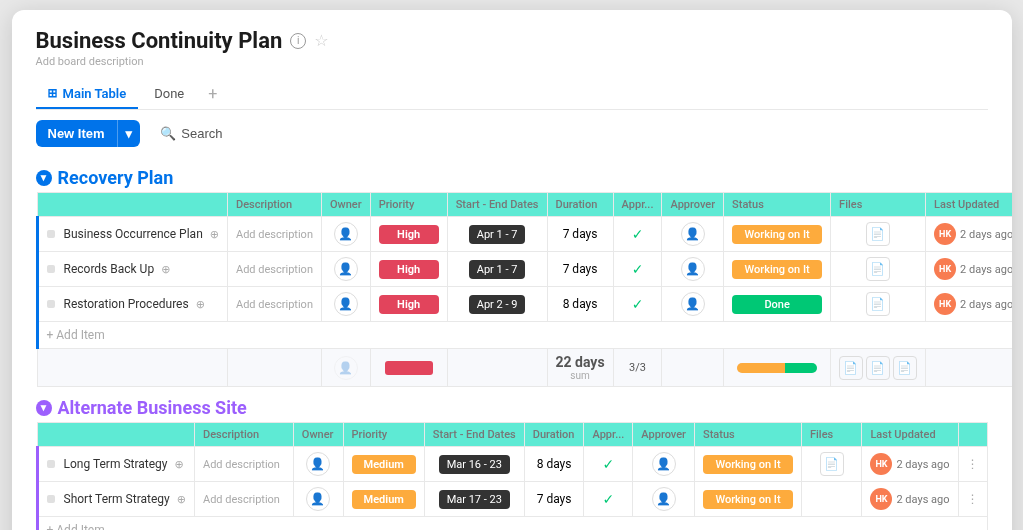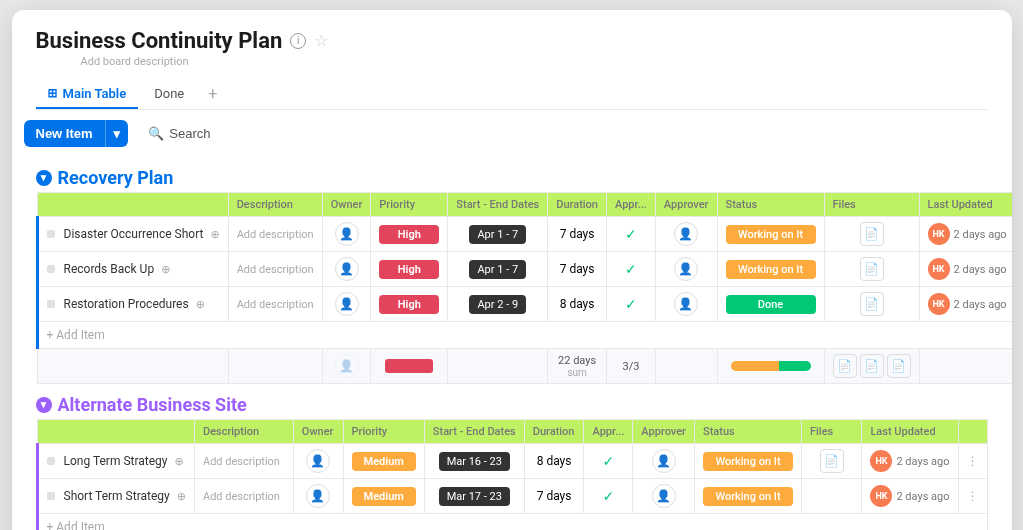--- a/index.html
+++ b/index.html
@@ -43,21 +43,20 @@
       color: #999;
       font-size: 10px;
       display: flex; align-items: center; justify-content: center;
       cursor: pointer;
     }
     .star-icon { color: #ccc; font-size: 16px; cursor: pointer; }
     .subtitle {
       font-size: 11px;
       color: #aaa;
       margin-bottom: 10px;
-      margin-left: 45px;
     }
     .tabs-row {
       display: flex;
       align-items: center;
       gap: 4px;
       border-bottom: 1px solid #e8e8e8;
       padding-bottom: 0;
     }
     .tab {
       display: flex;
@@ -79,21 +78,21 @@
     .add-tab {
       padding: 6px 8px;
       color: #aaa;
       cursor: pointer;
       font-size: 16px;
     }
     .toolbar {
       display: flex;
       align-items: center;
       gap: 8px;
-      padding: 10px 12px;
+      padding: 10px 24px;
     }
     .new-item-btn {
       display: flex;
       align-items: center;
       background: #0073ea;
       color: #fff;
       border: none;
       border-radius: 6px;
       font-size: 13px;
       font-weight: 600;
@@ -147,21 +146,21 @@
     }
     .group-title.blue { color: #0073ea; }
     .group-title.purple { color: #9c5ffd; }
     
     .data-table {
       width: 100%;
       border-collapse: collapse;
       font-size: 12px;
     }
     .data-table th {
-      background: #bef264;
+      background: #5eead4;
       color: #777;
       font-weight: 500;
       padding: 5px 8px;
       text-align: left;
       border: 1px solid #e8e8e8;
       white-space: nowrap;
       font-size: 11px;
     }
     .data-table td {
       padding: 5px 8px;
@@ -322,21 +321,21 @@
             <th style="width: 65px;">Files</th>
             <th style="width: 70px;">Last Updated</th>
             <th></th>
           </tr>
         </thead>
         <tbody>
           <tr>
             <td style="border-left: 3px solid rgb(0, 115, 234);">
       <div class="row-label">
         <span class="row-handle"></span>
-        <span class="row-label-text">Disaster Occurrence Short</span>
+        <span class="row-label-text">Business Occurrence Plan</span>
         <span style="color:#aaa;font-size:11px;margin-left:2px;cursor:pointer;">⊕</span>
       </div>
             </td>
             <td><span class="add-desc">Add description</span></td>
             <td style="text-align: center;">
               <div class="avatar-circle" style="margin:0 auto;">👤</div>
             </td>
             <td style="text-align: center;"><span class="priority-badge priority-high">High</span></td>
             <td style="text-align: center;"><span class="date-badge">Apr 1 - 7</span></td>
             <td style="text-align: center;"><span>7 days</span></td>
@@ -432,21 +431,21 @@
             <td></td>
             <td style="text-align: center;">
               <div class="avatar-circle" style="margin:0 auto;opacity:0.3;">👤</div>
             </td>
             <td style="text-align: center;">
               <div style="height:14px;background:#e2445c;border-radius:3px;width:80%;margin:0 auto;"></div>
             </td>
             <td></td>
             <td style="text-align: center;">
               <div>
-                <div style="font-weight:400;font-size:11px;text-align:center;">22 days</div>
+                <div style="font-weight:700;font-size:14px;text-align:center;">22 days</div>
                 <div class="sum-label">sum</div>
               </div>
             </td>
             <td style="text-align: center;"><span style="font-weight:400;">3/3</span></td>
             <td></td>
             <td style="text-align: center;">
               <div class="progress-bar-container" style="margin:0 auto;">
         <div class="progress-fill" style="width:60%;background:#fdab3d;"></div>
         <div class="progress-fill" style="width:40%;background:#00c875;"></div>
       </div>

